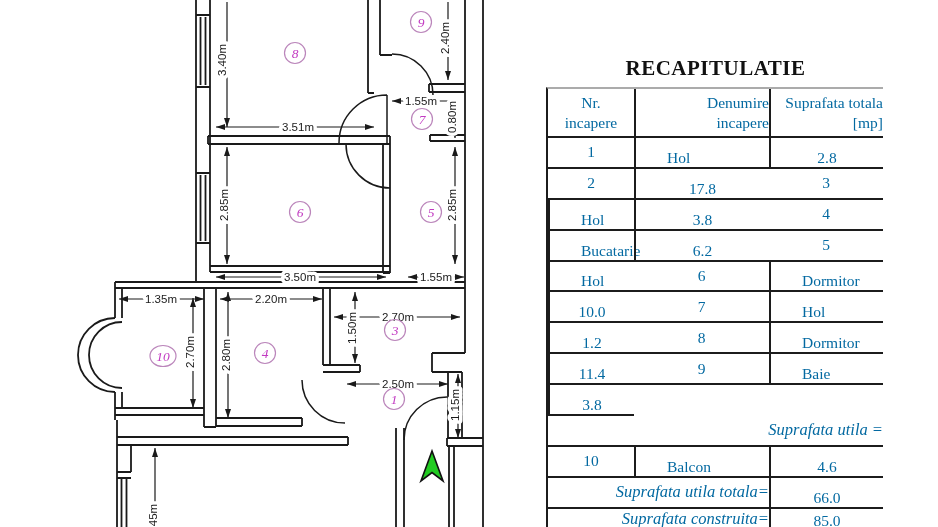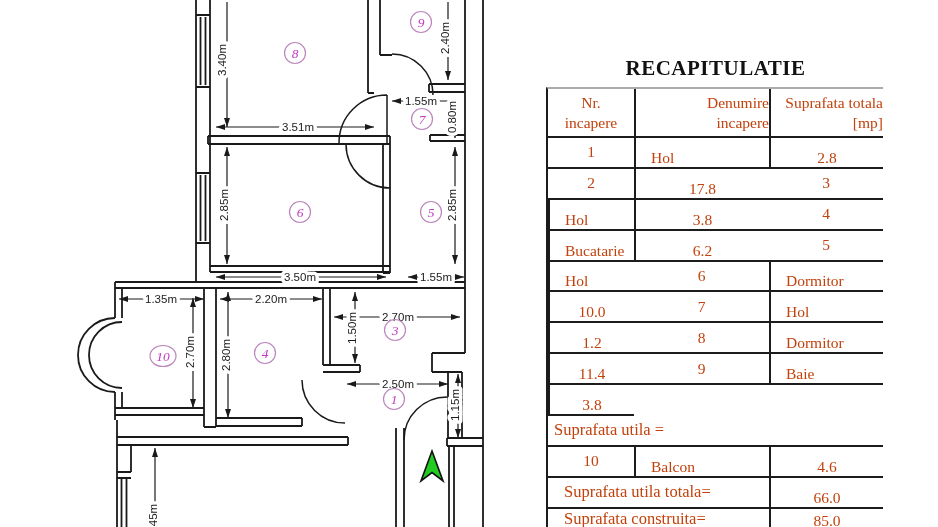--- a/index.html
+++ b/index.html
@@ -23,25 +23,25 @@
   #room-labels ellipse{fill:none;stroke:var(--magc);stroke-width:1.2;}
   #north{fill:var(--green);stroke:#111;stroke-width:1.6;}
 
   #recap{position:absolute;left:546px;top:56px;width:339px;}
   #recap-title{font-weight:bold;font-size:21px;letter-spacing:0.5px;text-align:center;
        color:#111;height:24px;margin-bottom:7px;}
   #grid{display:grid;grid-template-columns:86px 135px 114px;width:335px;
        border-left:2px solid var(--line2);border-top:2px solid #ababab;}
   .cell{height:30.9px;border-bottom:2px solid var(--line2);box-sizing:border-box;
        display:flex;align-items:center;justify-content:center;
-       font-size:15.5px;color:#c2410c;}
+       font-size:15.5px;color:#0369a1;}
   .hdr{height:49px;flex-direction:column;justify-content:flex-start;
        padding-top:4px;line-height:20px;text-align:center;}
-  .name{justify-content:flex-start;padding-left:15px;}
-  .sum{justify-content:flex-start;padding-left:6px;font-size:16.5px;}
+  .name{justify-content:flex-start;padding-left:31px;}
+  .sum{justify-content:flex-end;padding-left:6px;font-size:16.5px;font-style:italic;}
   .vl{border-left:2px solid var(--line2);align-items:flex-end;}
   .span2{grid-column:1/3;padding-left:16px;}
   .merged{grid-column:1/4;position:relative;}
   .merged .val{position:absolute;left:221px;width:112px;text-align:center;display:block;}
   .cut{height:21px;border-bottom:none;}
 </style>
 </head>
 <body>
 
 <svg id="plan" width="546" height="527" viewBox="0 0 546 527">

